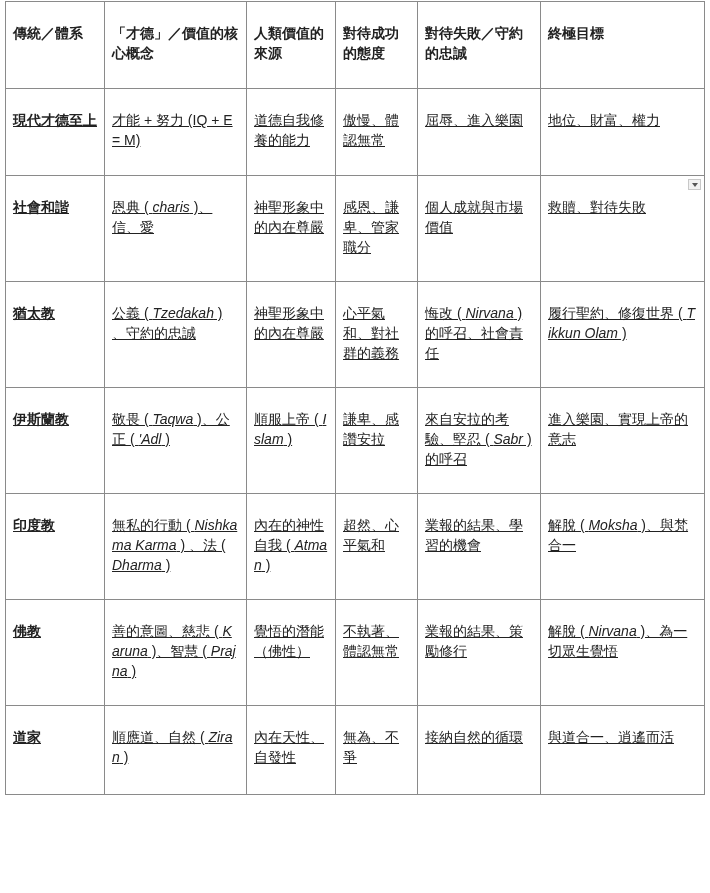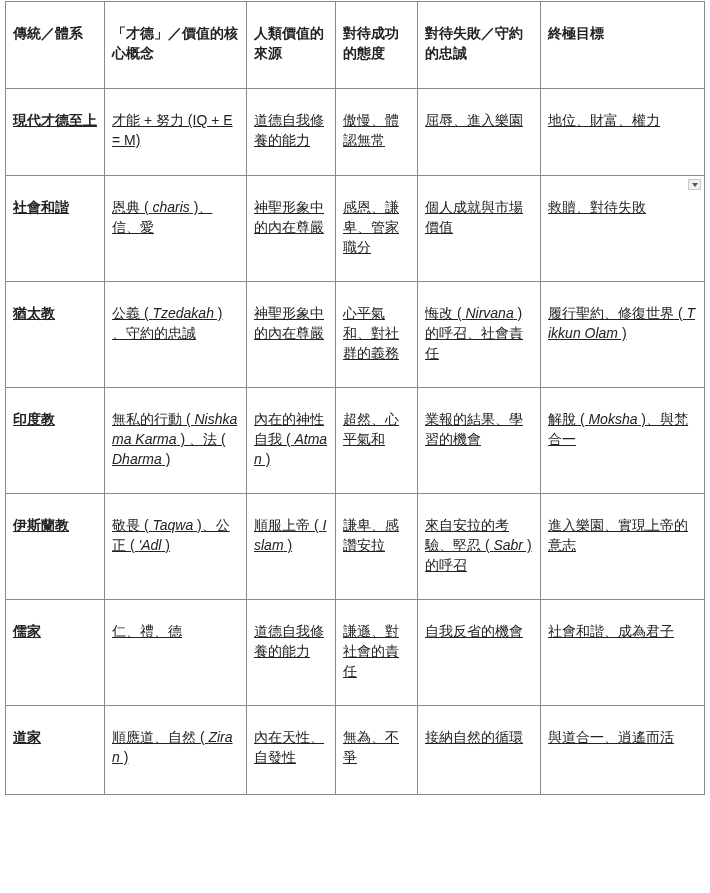--- a/index.html
+++ b/index.html
@@ -112,42 +112,42 @@
     </tr>
     <tr class="body-row">
       <td class="tradition">猶太教</td>
       <td>公義 ( <span class="seg-it">Tzedakah</span> ) 、守約的忠誠</td>
       <td>神聖形象中的內在尊嚴</td>
       <td>心平氣和、對社群的義務</td>
       <td>悔改 ( <span class="seg-it">Nirvana</span> ) 的呼召、社會責任</td>
       <td>履行聖約、修復世界 ( <span class="seg-it">Tikkun Olam</span> )</td>
     </tr>
     <tr class="body-row">
+      <td class="tradition">伊斯蘭教</td>
+      <td>敬畏 ( <span class="seg-it">Taqwa</span> )、公正 ( <span class="seg-it">'Adl</span> )</td>
+      <td>順服上帝 ( <span class="seg-it">Islam</span> )</td>
+      <td>謙卑、感讚安拉</td>
+      <td>來自安拉的考驗、堅忍 ( <span class="seg-it">Sabr</span> ) 的呼召</td>
+      <td>進入樂園、實現上帝的意志</td>
+    </tr>
+    <tr class="body-row">
       <td class="tradition">印度教</td>
       <td>無私的行動 ( <span class="seg-it">Nishkama Karma</span> ) 、法 ( <span class="seg-it">Dharma</span> )</td>
       <td>內在的神性自我 ( <span class="seg-it">Atman</span> )</td>
       <td>超然、心平氣和</td>
       <td>業報的結果、學習的機會</td>
       <td>解脫 ( <span class="seg-it">Moksha</span> )、與梵合一</td>
     </tr>
     <tr class="body-row">
-      <td class="tradition">伊斯蘭教</td>
-      <td>敬畏 ( <span class="seg-it">Taqwa</span> )、公正 ( <span class="seg-it">'Adl</span> )</td>
-      <td>順服上帝 ( <span class="seg-it">Islam</span> )</td>
-      <td>謙卑、感讚安拉</td>
-      <td>來自安拉的考驗、堅忍 ( <span class="seg-it">Sabr</span> ) 的呼召</td>
-      <td>進入樂園、實現上帝的意志</td>
-    </tr>
-    <tr class="body-row">
-      <td class="tradition">儒家</td>
-      <td>仁、禮、德</td>
-      <td>道德自我修養的能力</td>
-      <td>謙遜、對社會的責任</td>
-      <td>自我反省的機會</td>
-      <td>社會和諧、成為君子</td>
+      <td class="tradition">佛教</td>
+      <td>善的意圖、慈悲 ( <span class="seg-it">Karuna</span> )、智慧 ( <span class="seg-it">Prajna</span> )</td>
+      <td>覺悟的潛能（佛性）</td>
+      <td>不執著、體認無常</td>
+      <td>業報的結果、策勵修行</td>
+      <td>解脫 ( <span class="seg-it">Nirvana</span> )、為一切眾生覺悟</td>
     </tr>
     <tr class="body-row last">
       <td class="tradition">道家</td>
       <td>順應道、自然 ( <span class="seg-it">Ziran</span> )</td>
       <td>內在天性、自發性</td>
       <td>無為、不爭</td>
       <td>接納自然的循環</td>
       <td>與道合一、逍遙而活</td>
     </tr>
   </tbody>

